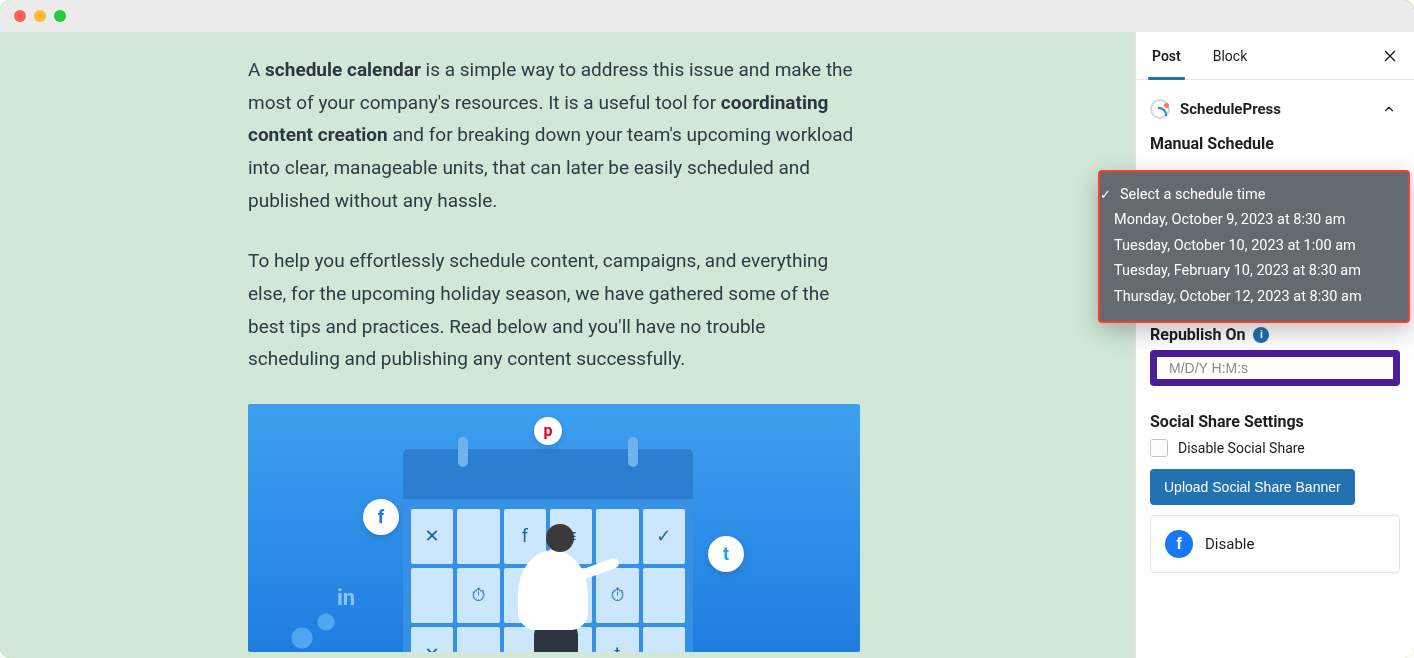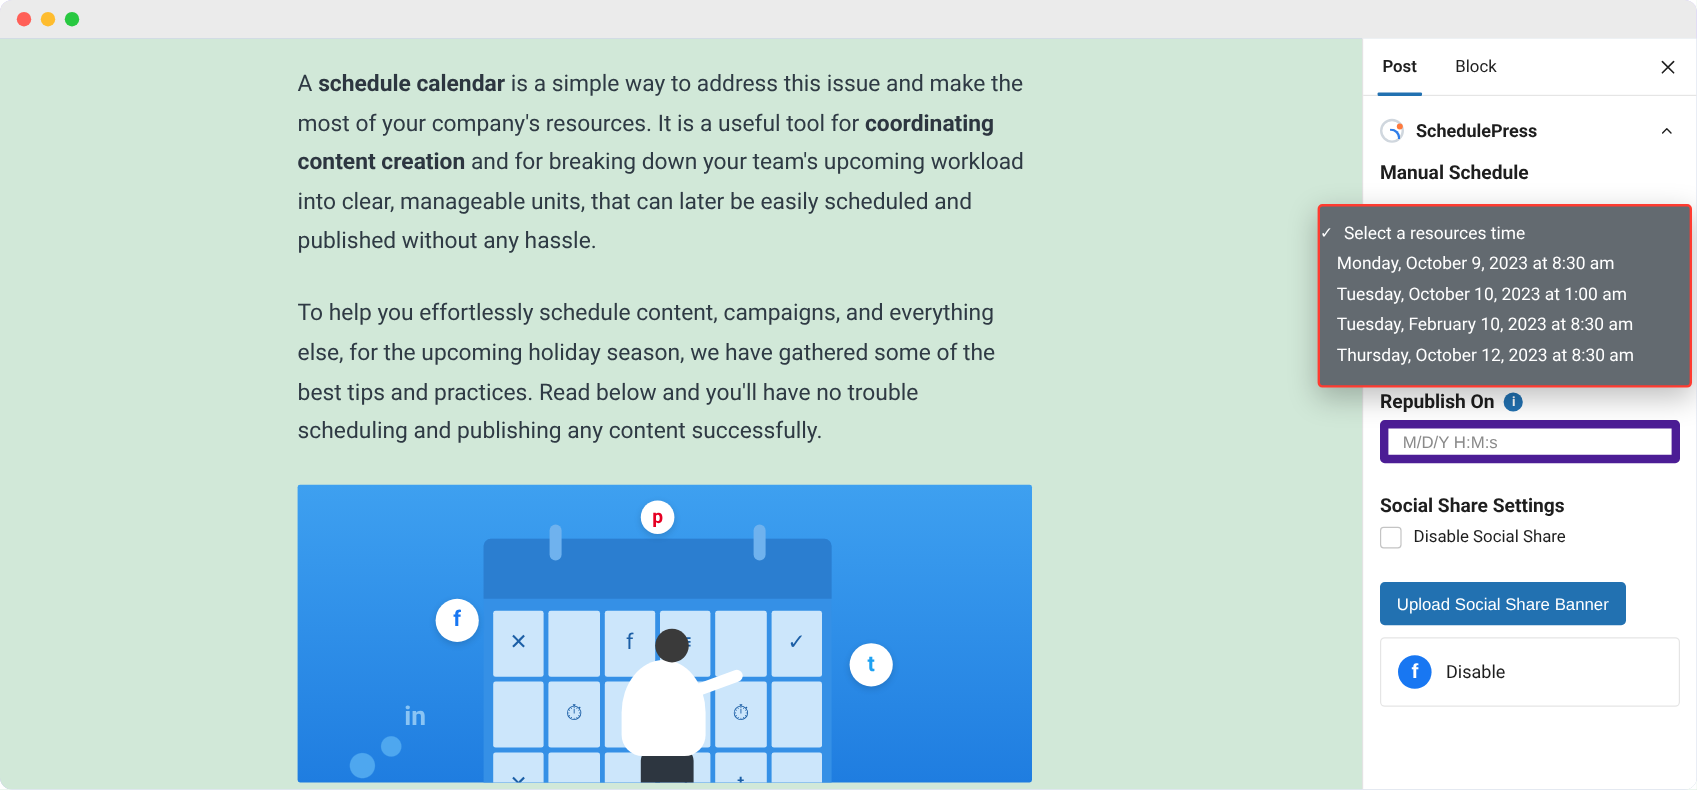--- a/index.html
+++ b/index.html
@@ -1,18 +1,18 @@
 <!DOCTYPE html>
 <html><head>
 <meta charset="utf-8">
 <style>
   * { box-sizing: border-box; margin: 0; padding: 0; }
   html, body { width: 1414px; height: 658px; overflow: hidden; font-family: -apple-system, BlinkMacSystemFont, "Segoe UI", Roboto, Helvetica, Arial, sans-serif; }
   .window {
-    width: 1414px; height: 658px; background: #c4b5fd;
+    width: 1414px; height: 658px; background: #84cc16;
     border-radius: 10px; position: relative; overflow: hidden;
     display: flex; flex-direction: column;
   }
   .titlebar {
     height: 32px; background: #ebebeb; display: flex; align-items: center;
     padding: 0 14px;
   }
   .traffic { display: flex; gap: 8px; }
   .dot { width: 12px; height: 12px; border-radius: 50%; }
   .dot.red { background: #ff5f57; }
@@ -135,21 +135,21 @@
     font-size:14px; color:#5a5a5a; outline:none;
   }
   .text-input::placeholder { color:#8a8a8a; }
 
   .checkbox-row { display:flex; align-items:center; gap:10px; font-size:14px; color:#1e1e1e; }
   .checkbox { width:18px; height:18px; border:1px solid #c4c4c4; border-radius:3px; background:#fff; }
 
   .btn-primary {
     display:inline-flex; align-items:center; justify-content:center; height:36px;
     padding:0 14px; background: var(--wp-blue); color:#fff; border:none; border-radius:4px;
-    font-size:14px; cursor:pointer; margin-top: 28px;
+    font-size:14px; cursor:pointer; margin-top: 12px;
   }
 
   .platform-card {
     margin-top:10px; border:1px solid #e5e5e5; border-radius:4px; padding:14px;
     display:flex; align-items:center; gap:12px; font-size:15px; color:#1e1e1e;
   }
   .fb-badge { width:28px; height:28px; border-radius:50%; background:#1877f2; color:#fff;
     display:flex; align-items:center; justify-content:center; font-weight:800; font-size:17px; font-family: Arial; }
 
   
@@ -275,21 +275,21 @@
         <button class="btn-primary">Upload Social Share Banner</button>
 
         <div class="platform-card">
           <span class="fb-badge">f</span>
           <span>Disable</span>
         </div>
       </div>
     </aside>
 
     <div class="dropdown" style="left:1098px; top:138px; width:312px;">
-      <div class="opt selected">Select a resources time</div>
+      <div class="opt selected">Select a schedule time</div>
       <div class="opt">Monday, October 9, 2023 at 8:30 am</div>
       <div class="opt">Tuesday, October 10, 2023 at 1:00 am</div>
       <div class="opt">Tuesday, February 10, 2023 at 8:30 am</div>
       <div class="opt">Thursday, October 12, 2023 at 8:30 am</div>
     </div>
 
   </div>
 </div>
 
 </body></html>

